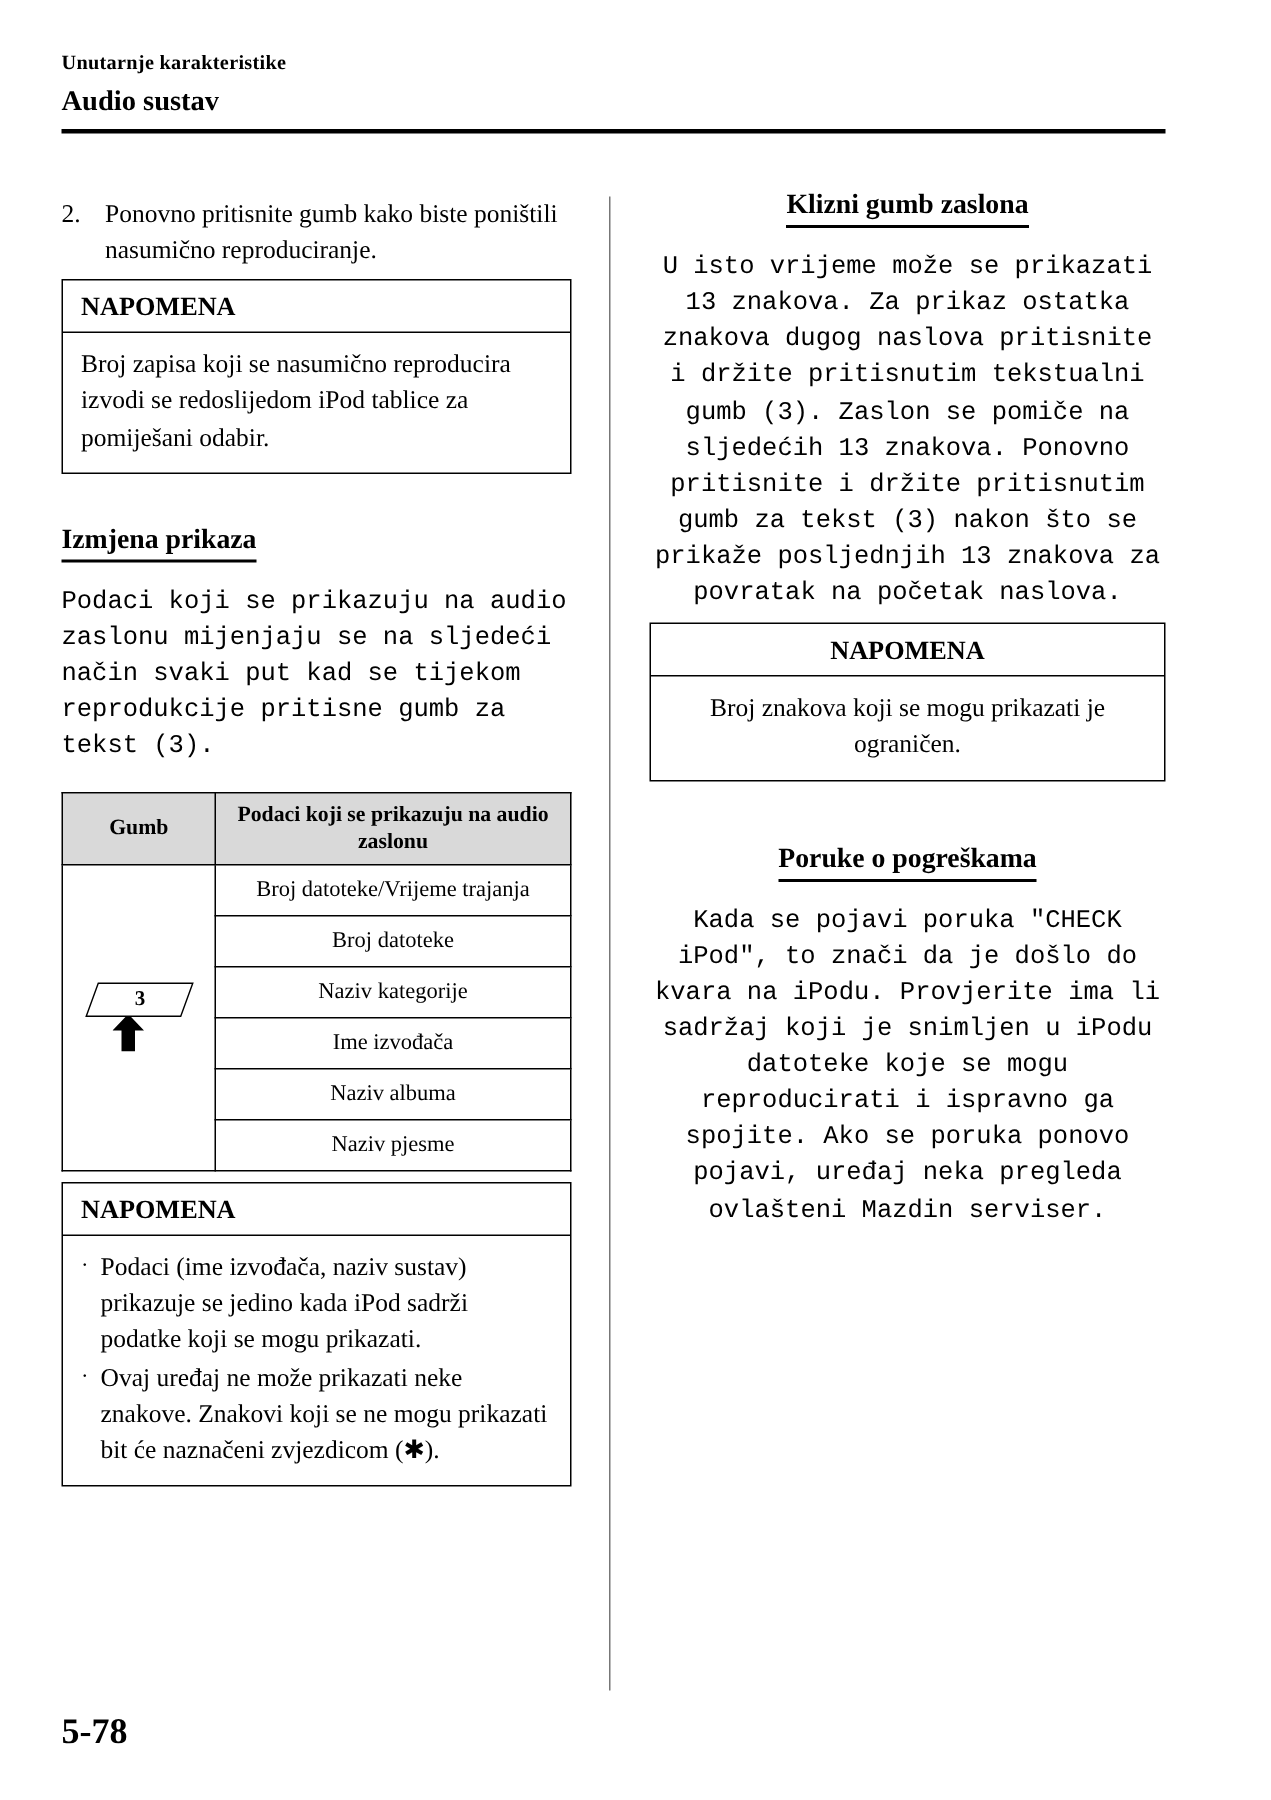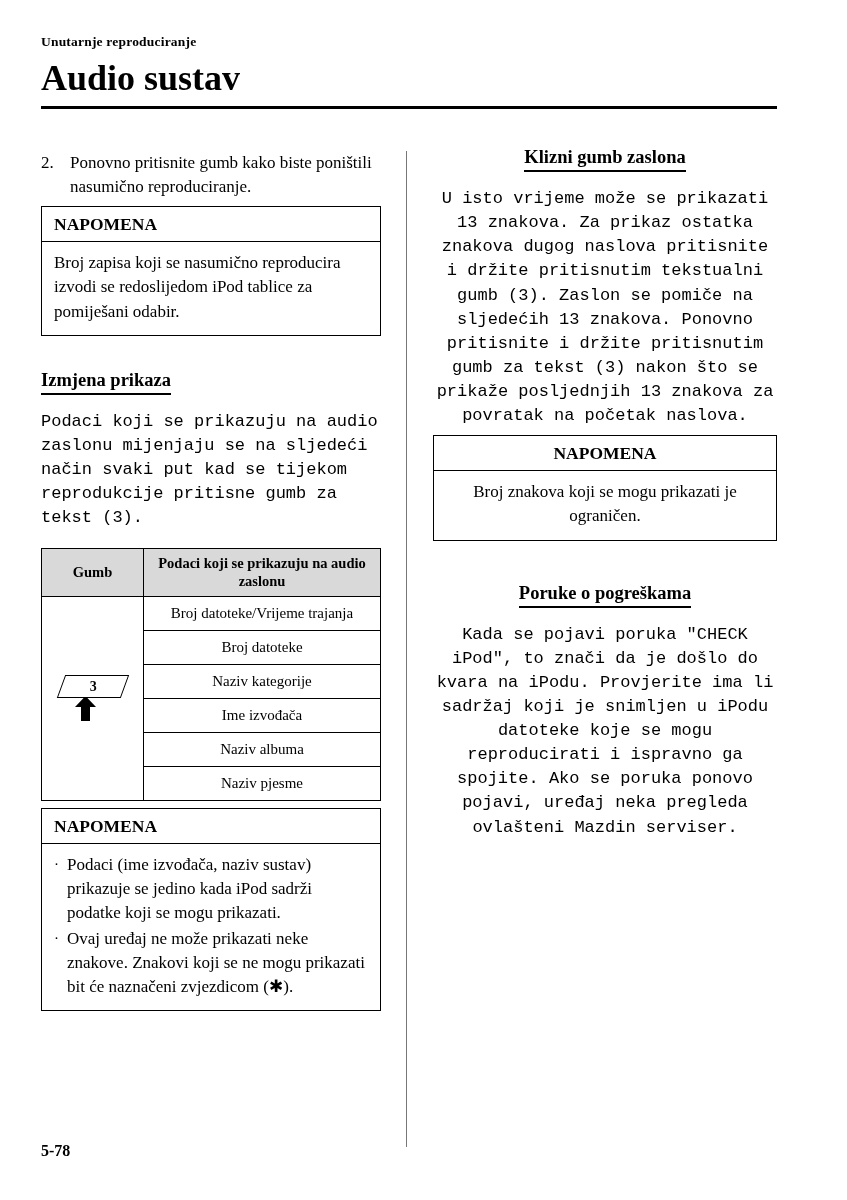--- a/index.html
+++ b/index.html
@@ -2,21 +2,21 @@
 <html><head>
 <meta charset="utf-8">
 <style>
   html,body{margin:0;padding:0;background:#ffffff;}
   body{font-family:"Liberation Serif","DejaVu Serif",serif;color:#000;}
   .page{position:relative;width:847px;height:1200px;background:#fff;overflow:hidden;}
 
   
   .header{padding:34px 0 0 41px;}
   .breadcrumb{font-size:13.5px;font-weight:bold;letter-spacing:.2px;}
-  .page-title{font-size:36px;font-weight:bold;margin-top:7px;}
+  .page-title{font-size:19px;font-weight:bold;margin-top:7px;}
   .header-rule{width:736px;height:3px;background:#000;margin-top:7px;}
 
   
   .columns{display:flex;margin:38px 0 0 41px;height:1000px;align-items:flex-start;}
   .col-left{width:340px;flex:none;}
   .col-divider{width:1px;background:#777;margin:4px 26px 0 25px;align-self:stretch;flex:none;}
   .col-right{width:344px;flex:none;text-align:center;}
 
   p, .body-text{font-size:17px;line-height:1.42;margin:0;}
 
@@ -46,29 +46,29 @@
   .display-table td{font-size:15px;padding:4px 4px;height:25px;}
   .display-table .col-gumb{width:89px;}
 
   
   .btn-icon-wrap{display:flex;flex-direction:column;align-items:center;justify-content:center;}
   .btn-shape{width:62px;height:21px;border:1.5px solid #000;transform:skewX(-20deg);display:flex;align-items:center;justify-content:center;background:#fff;}
   .btn-shape .btn-label{transform:skewX(20deg);font-weight:bold;font-size:14px;}
   .arrow-up{margin-top:-2px;margin-left:-14px;}
 
   
-  .footer{position:absolute;left:41px;top:1142px;font-size:16px;font-weight:bold;}
+  .footer{position:absolute;left:41px;top:1142px;font-size:24px;font-weight:bold;}
 </style>
 </head>
 <body>
 
 <div class="page">
 
   <div class="header">
-    <div class="breadcrumb">Unutarnje reproduciranje</div>
+    <div class="breadcrumb">Unutarnje karakteristike</div>
     <div class="page-title">Audio sustav</div>
     <div class="header-rule"></div>
   </div>
 
   <div class="columns">
 
     <div class="col-left">
 
       <div class="num-item">
         <span class="num">2.</span>

